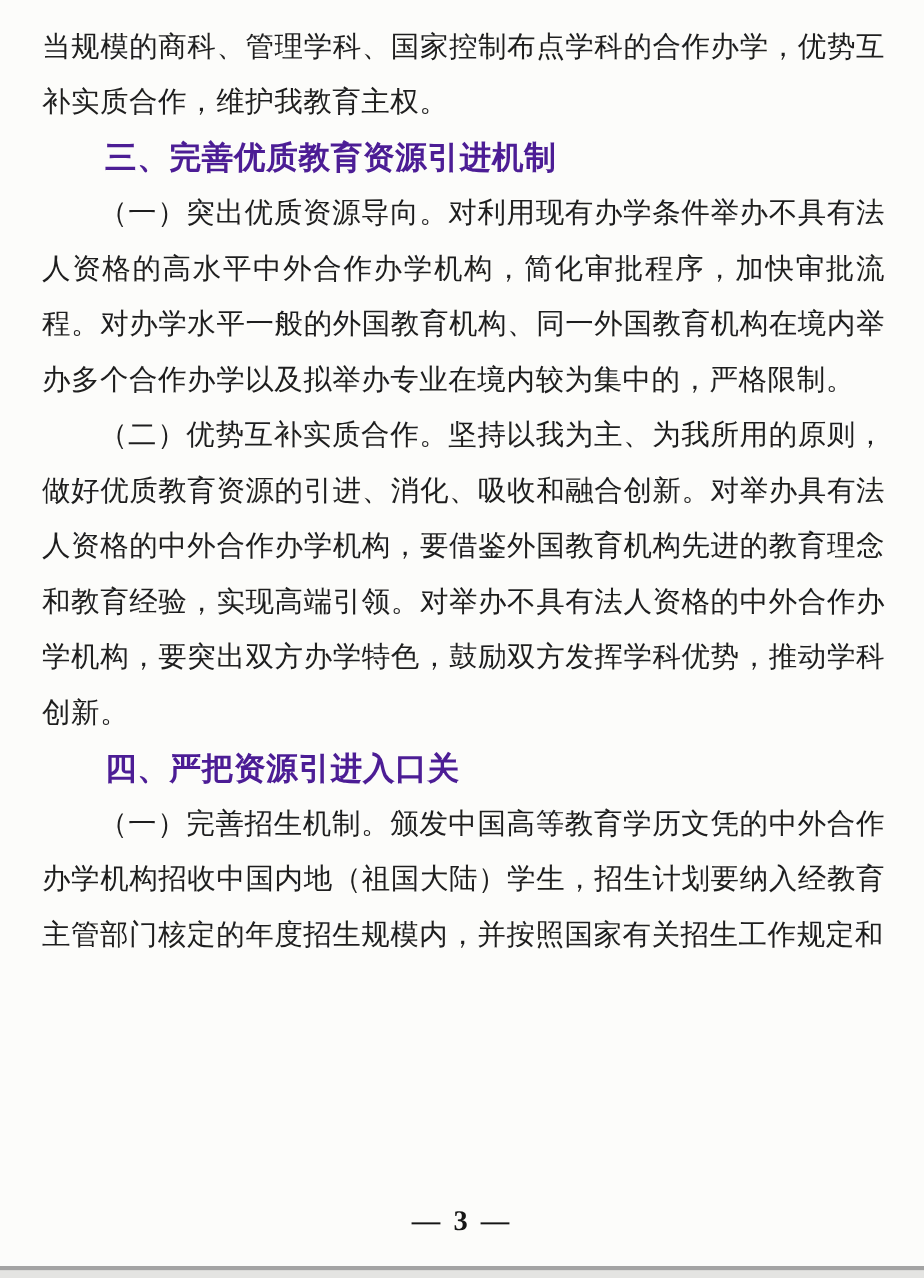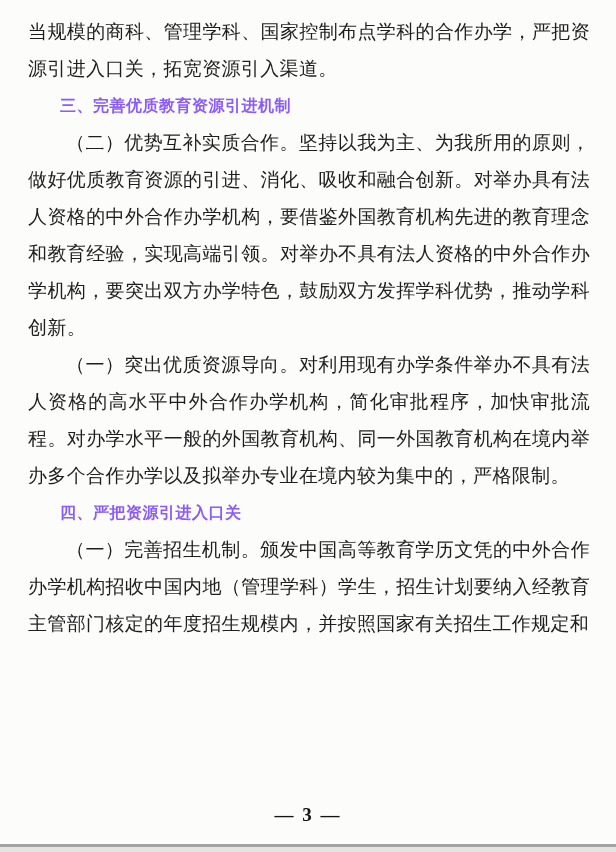--- a/index.html
+++ b/index.html
@@ -34,27 +34,27 @@
     letter-spacing: 0.35px;
     text-align: justify;
     text-justify: inter-ideograph;
     word-break: break-all;
   }
   .para.indent {
     text-indent: 2em;
   }
   .heading {
     margin: 0;
-    font-size: 16px;
+    font-size: 21px;
     line-height: 37px;
     font-weight: bold;
-    font-family: Liberation Sans, sans-serif;
+    font-family: Liberation Serif, serif;
     text-indent: 2em;
     letter-spacing: 0.5px;
-    color: #8b5cf6;
+    color: #4c1d95;
   }
   .page-number {
     position: absolute;
     left: 0;
     right: 0;
     top: 804px;
     text-align: center;
     font-size: 19px;
     font-weight: bold;
     letter-spacing: 2px;
@@ -75,25 +75,25 @@
     top: 847px;
     bottom: 0;
     background: #e4e4e2;
   }
 </style>
 </head>
 <body>
 
 <div class="page">
   <div class="content">
-    <p class="para">当规模的商科、管理学科、国家控制布点学科的合作办学，严把资源引进入口关，拓宽资源引入渠道。</p>
+    <p class="para">当规模的商科、管理学科、国家控制布点学科的合作办学，优势互补实质合作，维护我教育主权。</p>
     <p class="heading">三、完善优质教育资源引进机制</p>
+    <p class="para indent">（一）突出优质资源导向。对利用现有办学条件举办不具有法人资格的高水平中外合作办学机构，简化审批程序，加快审批流程。对办学水平一般的外国教育机构、同一外国教育机构在境内举办多个合作办学以及拟举办专业在境内较为集中的，严格限制。</p>
     <p class="para indent">（二）优势互补实质合作。坚持以我为主、为我所用的原则，做好优质教育资源的引进、消化、吸收和融合创新。对举办具有法人资格的中外合作办学机构，要借鉴外国教育机构先进的教育理念和教育经验，实现高端引领。对举办不具有法人资格的中外合作办学机构，要突出双方办学特色，鼓励双方发挥学科优势，推动学科创新。</p>
-    <p class="para indent">（一）突出优质资源导向。对利用现有办学条件举办不具有法人资格的高水平中外合作办学机构，简化审批程序，加快审批流程。对办学水平一般的外国教育机构、同一外国教育机构在境内举办多个合作办学以及拟举办专业在境内较为集中的，严格限制。</p>
     <p class="heading">四、严把资源引进入口关</p>
-    <p class="para indent">（一）完善招生机制。颁发中国高等教育学历文凭的中外合作办学机构招收中国内地（管理学科）学生，招生计划要纳入经教育主管部门核定的年度招生规模内，并按照国家有关招生工作规定和</p>
+    <p class="para indent">（一）完善招生机制。颁发中国高等教育学历文凭的中外合作办学机构招收中国内地（祖国大陆）学生，招生计划要纳入经教育主管部门核定的年度招生规模内，并按照国家有关招生工作规定和</p>
   </div>
 
   <div class="page-number">— 3 —</div>
 
   <div class="page-edge-line"></div>
   <div class="page-edge-below"></div>
 </div>
 
 </body></html>

